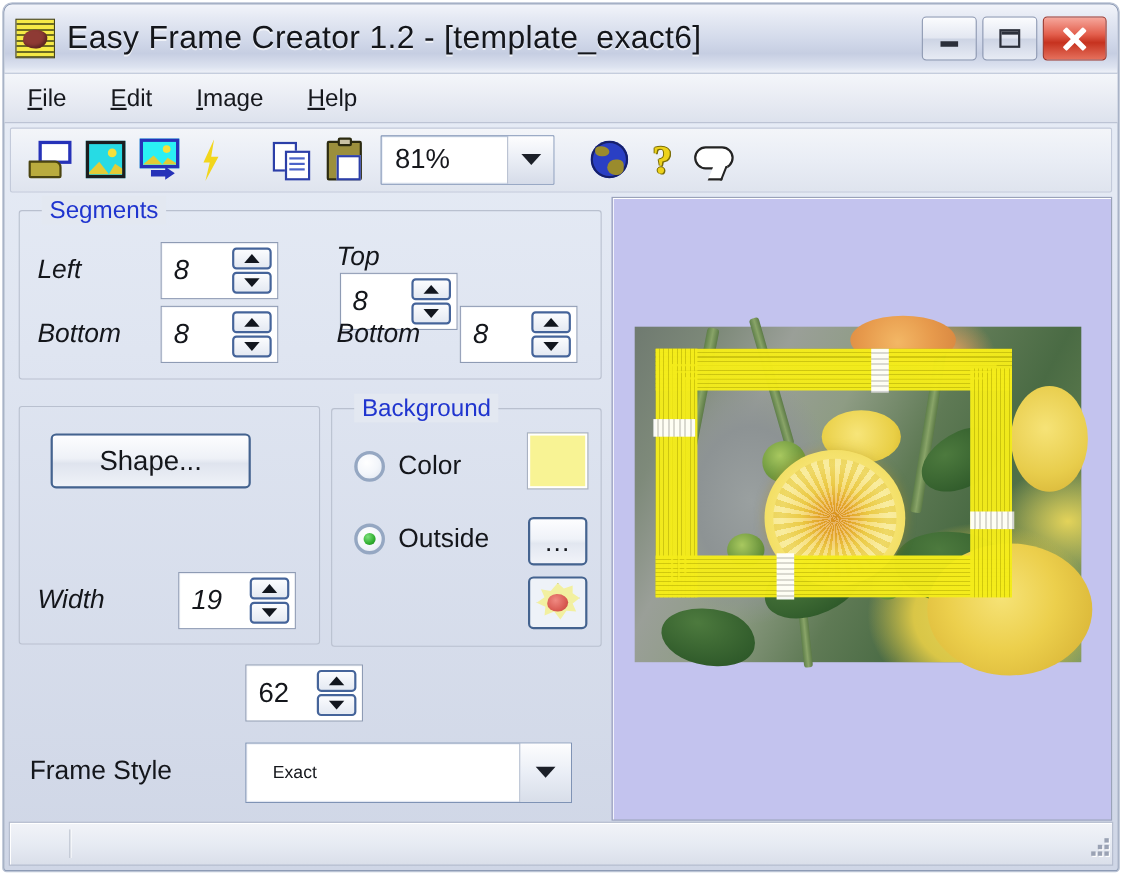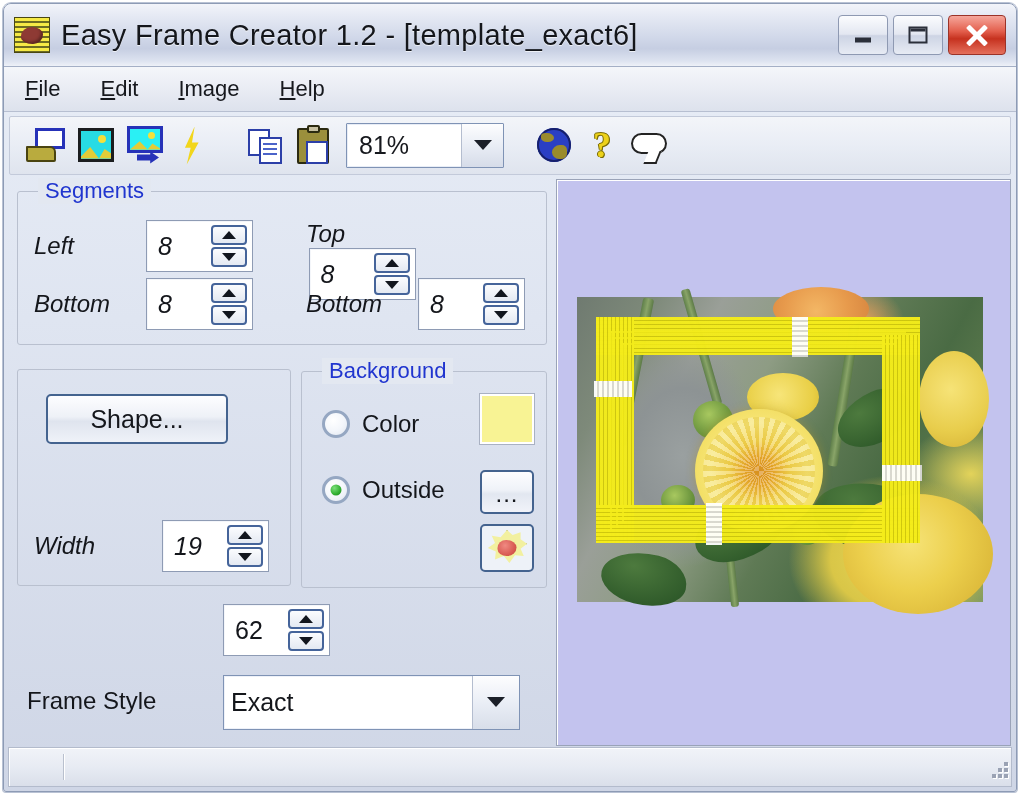--- a/index.html
+++ b/index.html
@@ -465,21 +465,21 @@
   .fs-combo {
     width: 297px; height: 55px;
     box-sizing: border-box;
     border: 1px solid #7f93b5;
     background: #fff;
     display:flex; align-items:stretch;
     box-shadow: inset 0 0 0 1px #eef1f8;
   }
   .fs-value {
     flex:1 1 auto; display:flex; align-items:center;
-    padding-left: 7px; font-size: 25px; color:#14161b;
+    padding-left: 24px; font-size: 16px; color:#14161b;
   }
   .fs-arrow {
     width: 46px;
     border-left: 1px solid #b4bdcf;
     background: linear-gradient(to bottom, #fdfdfe 0%, #eaeef6 50%, #d8dee9 100%);
     position:relative; cursor:pointer;
   }
 
   
   .preview-pane {

